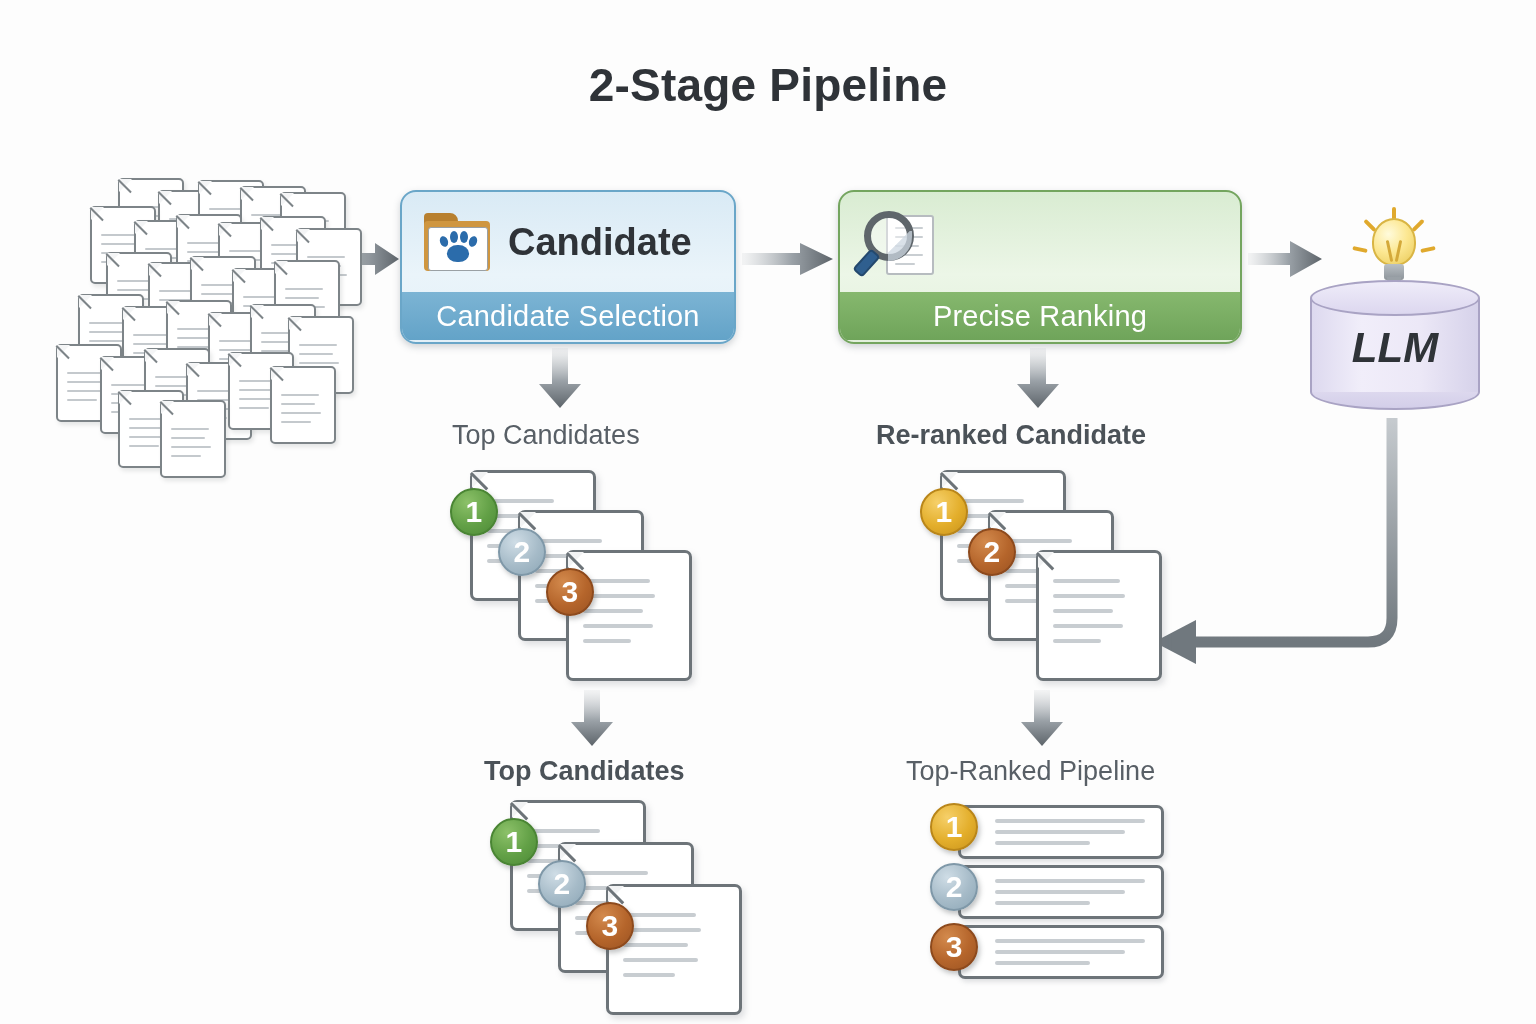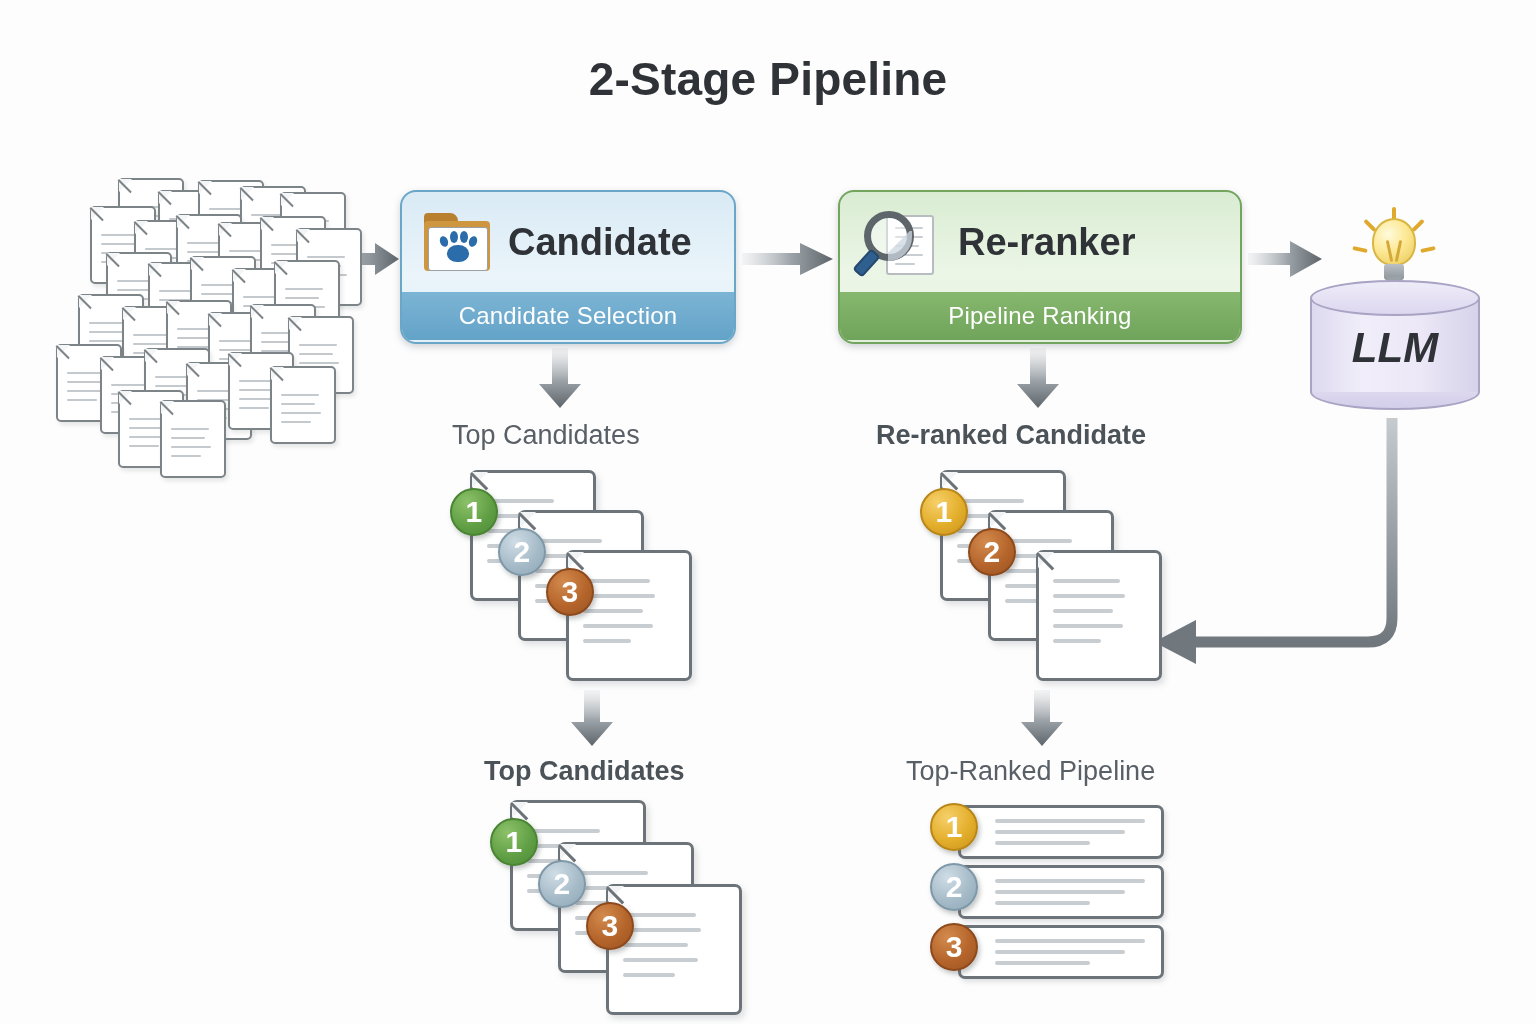--- a/index.html
+++ b/index.html
@@ -9,21 +9,21 @@
     background:#fdfdfd;
     font-family:"Liberation Sans", sans-serif;
     position:relative;
     overflow:hidden;
     color:#3a3f44;
   }
   #stage{position:absolute;left:0;top:0;width:1536px;height:1024px;}
 
   
   .title{
-    position:absolute;left:0;top:52px;width:1536px;
+    position:absolute;left:0;top:58px;width:1536px;
     text-align:center;
     font-size:46px;font-weight:bold;
     color:#2f3338;
     letter-spacing:0.2px;
   }
 
   
   .pile{position:absolute;left:48px;top:176px;width:300px;height:320px;}
   .pdoc{
     position:absolute;width:62px;height:74px;
@@ -62,21 +62,21 @@
     box-sizing:border-box;
   }
   .stagebox .head .label{
     font-size:38px;font-weight:bold;color:#2f3338;
     margin-left:18px;
     white-space:nowrap;
   }
   .stagebox .foot{
     height:48px;
     display:flex;align-items:center;justify-content:center;
-    color:#ffffff;font-size:24px;
+    color:#ffffff;font-size:29px;
     letter-spacing:0.2px;
   }
   
   #retriever{left:400px;top:190px;width:332px;height:150px;
     background:linear-gradient(180deg,#d9eaf5 0%,#eaf4fa 55%,#e3f0f8 100%);
     border:2px solid #6aa6c8;}
   #retriever .foot{background:linear-gradient(180deg,#7cb4d4 0%,#63a3c8 100%);}
   
   #reranker{left:838px;top:190px;width:400px;height:150px;
     background:linear-gradient(180deg,#d9ecd2 0%,#ecf6e7 55%,#e2f0dc 100%);
@@ -492,23 +492,22 @@
             <i style="top:10px;width:28px"></i>
             <i style="top:19px;width:28px"></i>
             <i style="top:28px;width:24px"></i>
             <i style="top:37px;width:28px"></i>
             <i style="top:46px;width:20px"></i>
           </div>
         <div class="lens"></div>
         <div class="gloss"></div>
         <div class="handle"></div>
       </div>
-      <div class="label">Re-ranker</div>
-    </div>
-    <div class="foot">Pipeline Ranking</div>
+    </div>
+    <div class="foot">Precise Ranking</div>
   </div>
 
   <div id="llm">
     <div class="bulb">
       <div class="ray r1"></div>
         <div class="ray r2"></div>
         <div class="ray r3"></div>
       <div class="ray r4"></div>
         <div class="ray r5"></div>
       <div class="glass"></div>

